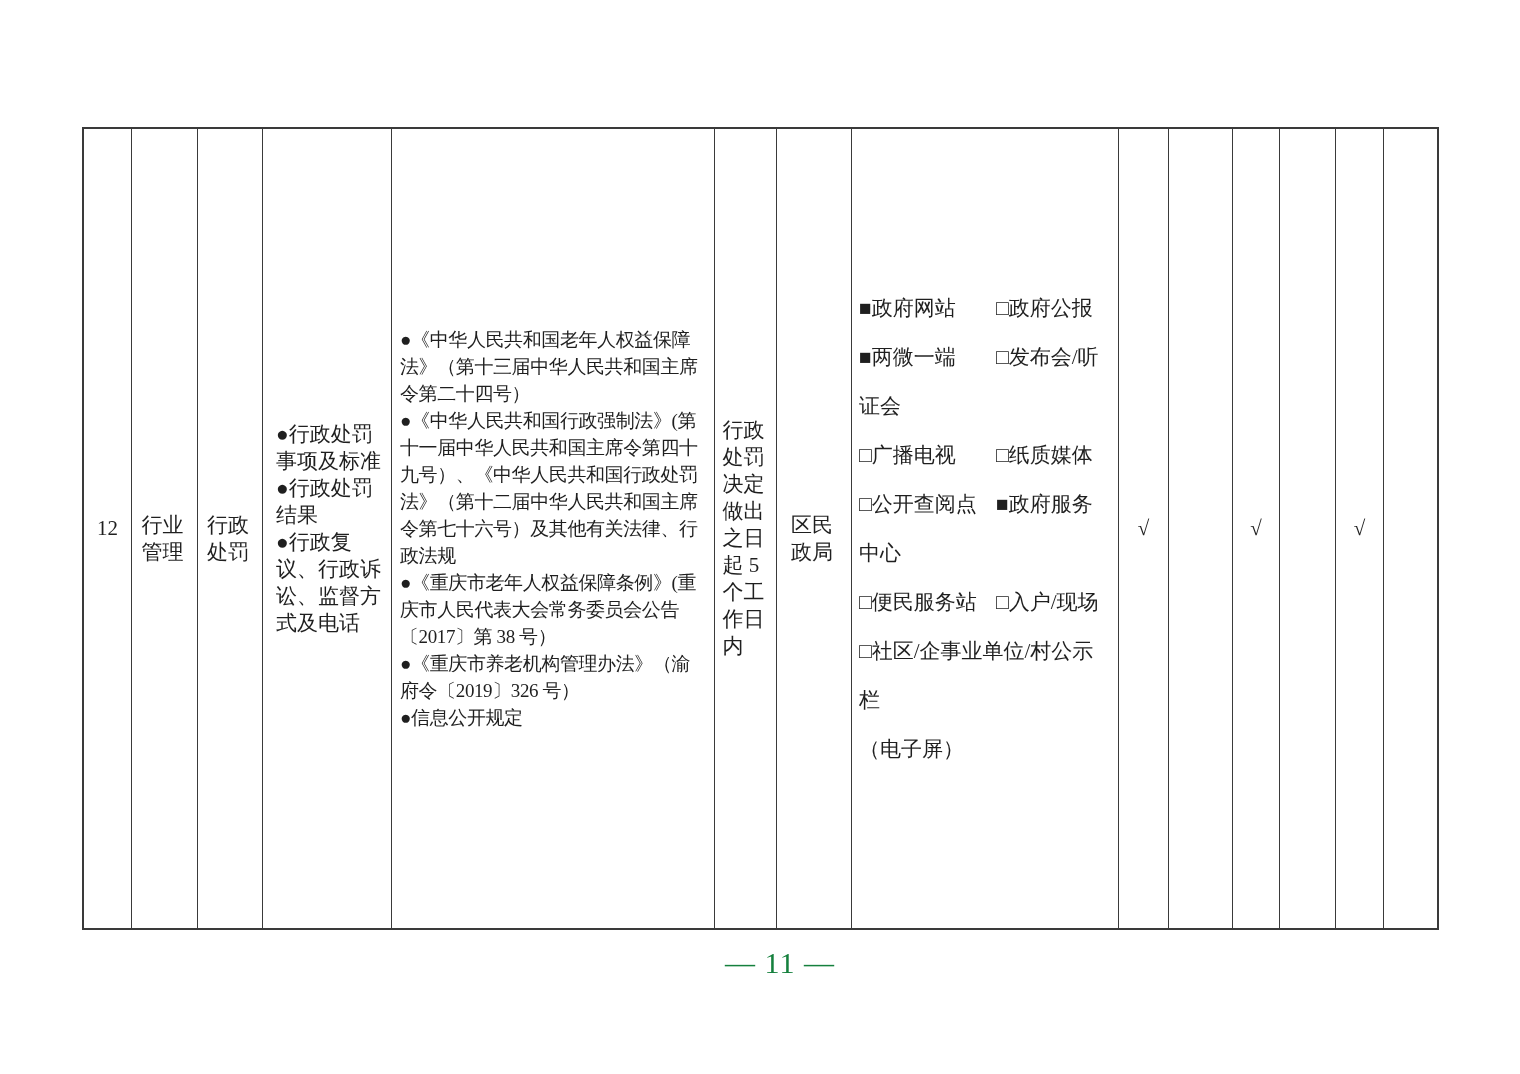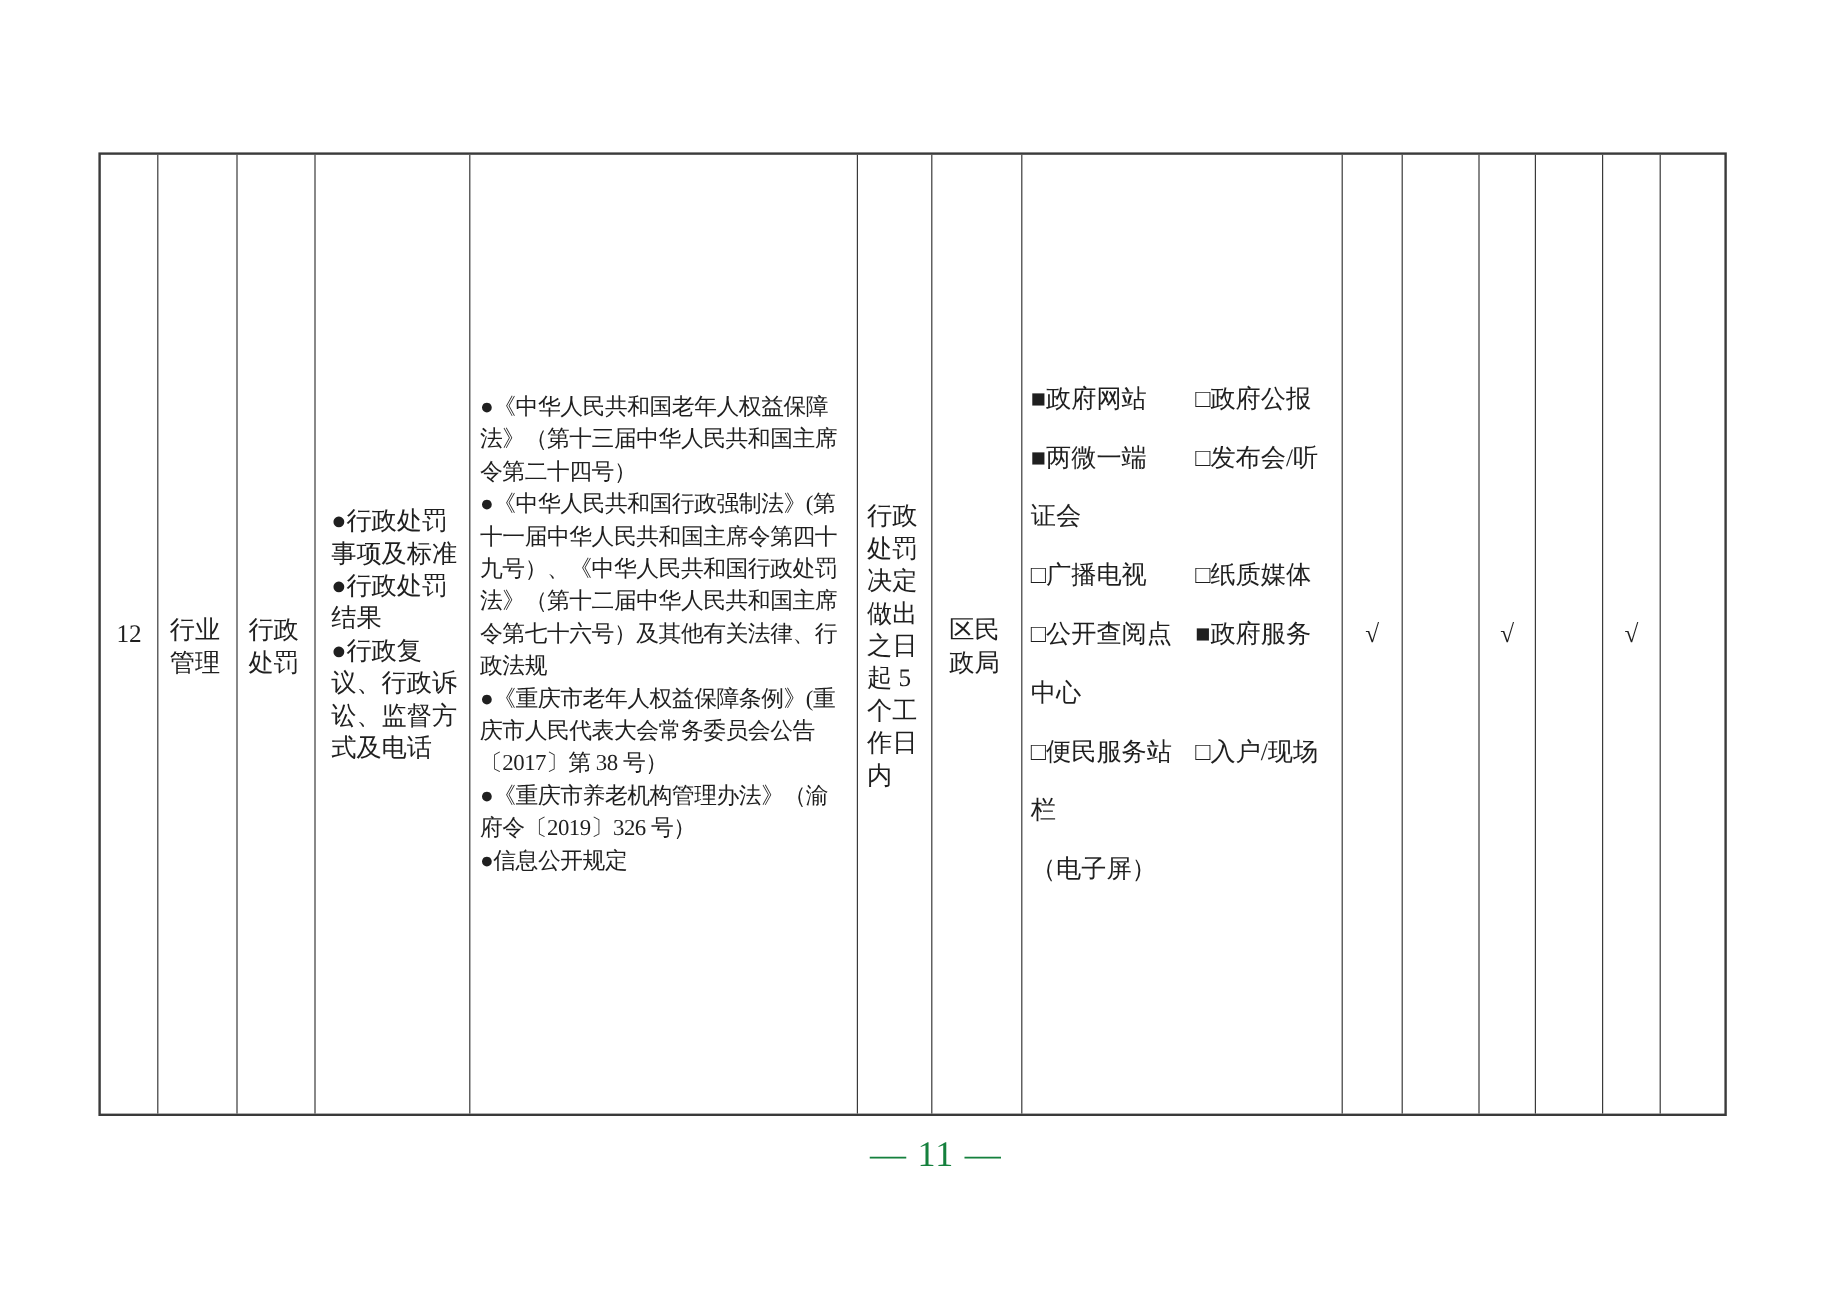--- a/index.html
+++ b/index.html
@@ -128,20 +128,23 @@
     <div class="ch-line">
       <span class="ch-a">□公开查阅点</span><span>■政府服务</span>
     </div>
     <div class="ch-line">
       <span>中心</span>
     </div>
     <div class="ch-line">
       <span class="ch-a">□便民服务站</span><span>□入户/现场</span>
     </div>
     <div class="ch-line">
+      <span>□社区/企事业单位/村公示</span>
+    </div>
+    <div class="ch-line">
       <span>栏</span>
     </div>
     <div class="ch-line">
       <span>（电子屏）</span>
     </div>
   </div>
 
   <div class="cell c9 center">
     <span class="check">√</span>
   </div>

